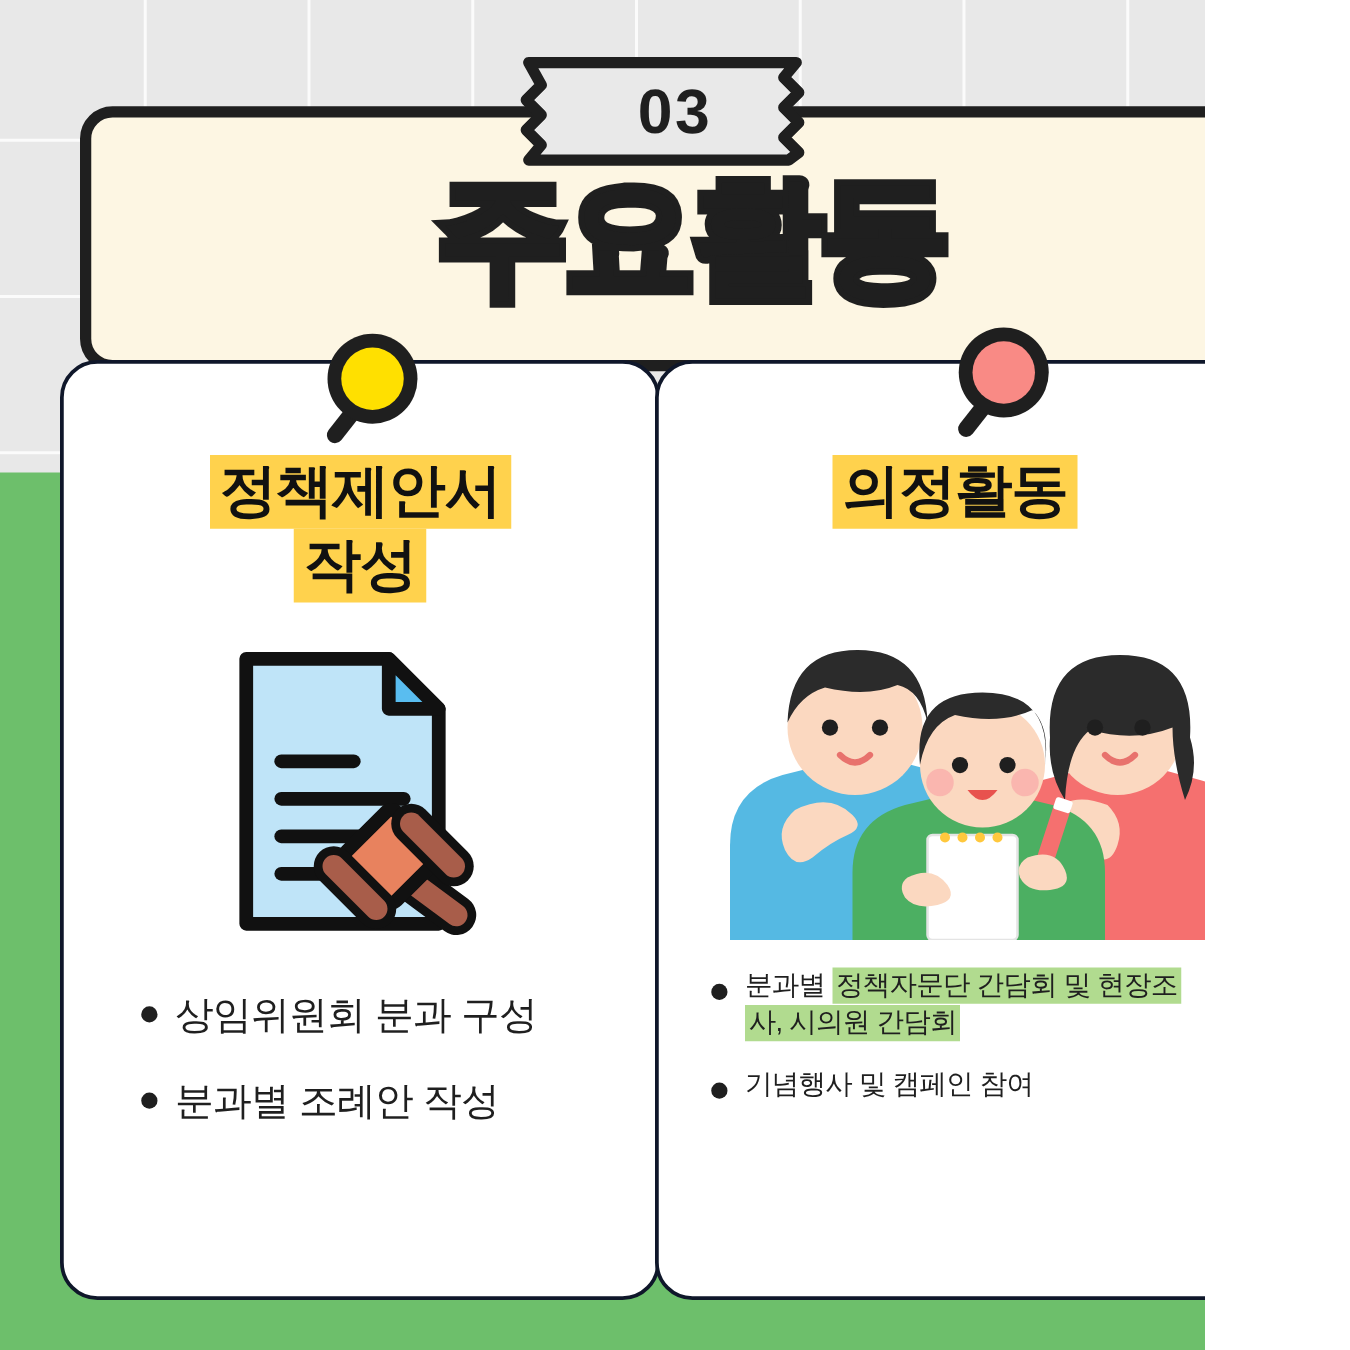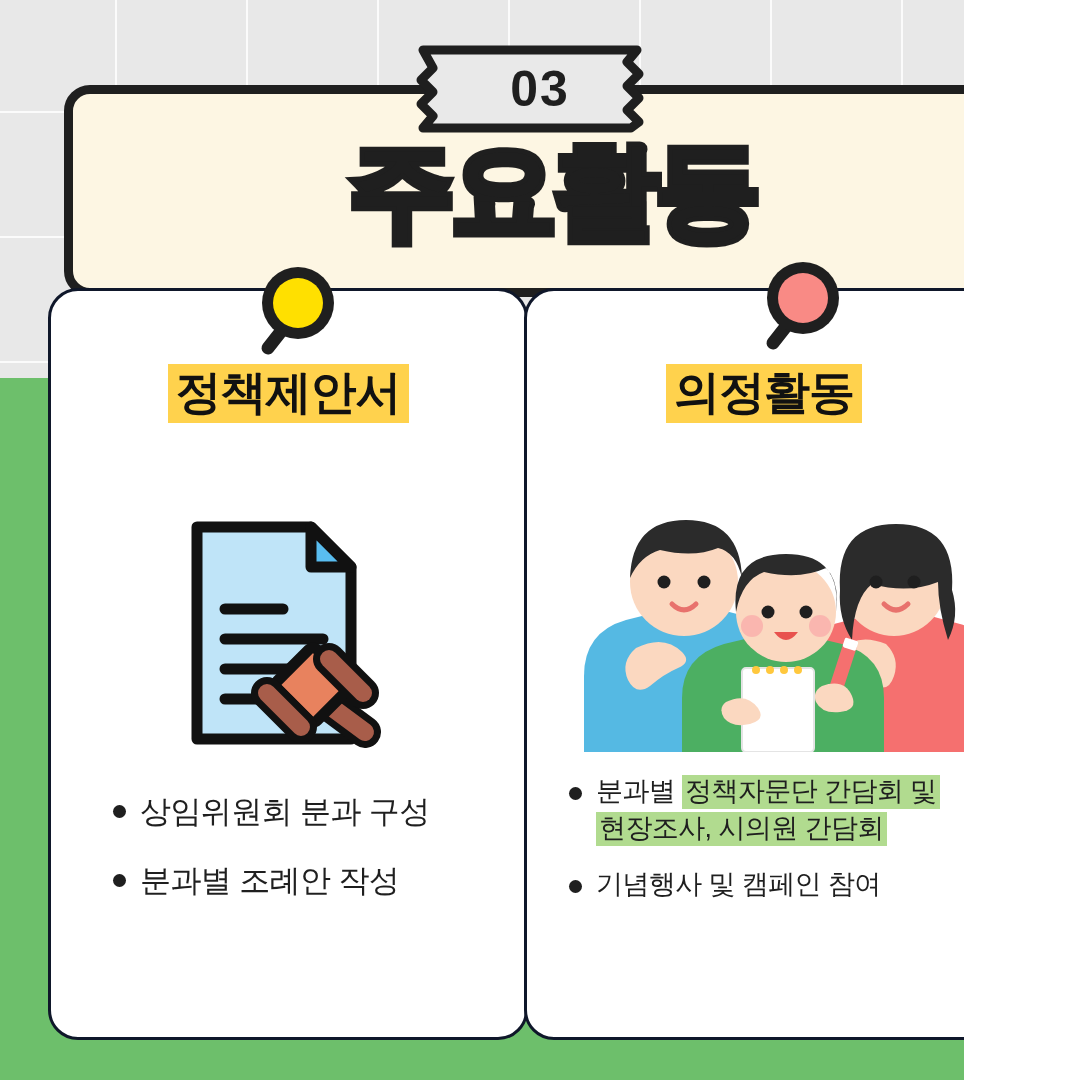--- a/index.html
+++ b/index.html
@@ -170,21 +170,21 @@
     border-radius: 50%;
     background: #1f1f1f;
     margin: 14px 14px 0 12px;
   }
   .bullet .txt {
     font-size: 31px;
     line-height: 1.38;
     color: #1f1f1f;
     letter-spacing: -0.6px;
   }
-  .bullets-right .bullet .txt { font-size: 27px; }
+  .bullets-right .bullet .txt { font-size: 22px; }
   .bullets-right .bullet { margin-bottom: 18px; }
 
   .bullet .hl-green {
     background: #b1db8f;
     padding: 1px 3px 3px 3px;
     box-decoration-break: clone;
     -webkit-box-decoration-break: clone;
   }
 </style>
 </head>
@@ -217,20 +217,21 @@
     <svg width="92" height="102" viewBox="0 0 92 102">
       <line x1="38" y1="62" x2="16" y2="90" stroke="#1f1f1f" stroke-width="13" stroke-linecap="round"></line>
       <circle cx="46" cy="45" r="36" fill="#1f1f1f"></circle>
       <circle cx="46" cy="45" r="25" fill="#f98a85"></circle>
     </svg>
   </div>
 
   <div class="card card-left">
     <div class="card-title">
       <span class="hl">정책제안서</span><br>
+      <span class="hl">작성</span>
     </div>
 
     <div class="illus illus-doc">
       <svg width="210" height="232" viewBox="0 0 210 232">
 
         <path d="M14 10 H128 L168 50 V222 H14 Z" fill="#bfe4f8" stroke="#111" stroke-width="11" stroke-linejoin="round"></path>
         <path d="M128 10 L168 50 H128 Z" fill="#59bdf0" stroke="#111" stroke-width="11" stroke-linejoin="round"></path>
 
         <line x1="42" y1="92" x2="100" y2="92" stroke="#111" stroke-width="11" stroke-linecap="round"></line>
         <line x1="42" y1="122" x2="140" y2="122" stroke="#111" stroke-width="11" stroke-linecap="round"></line>

